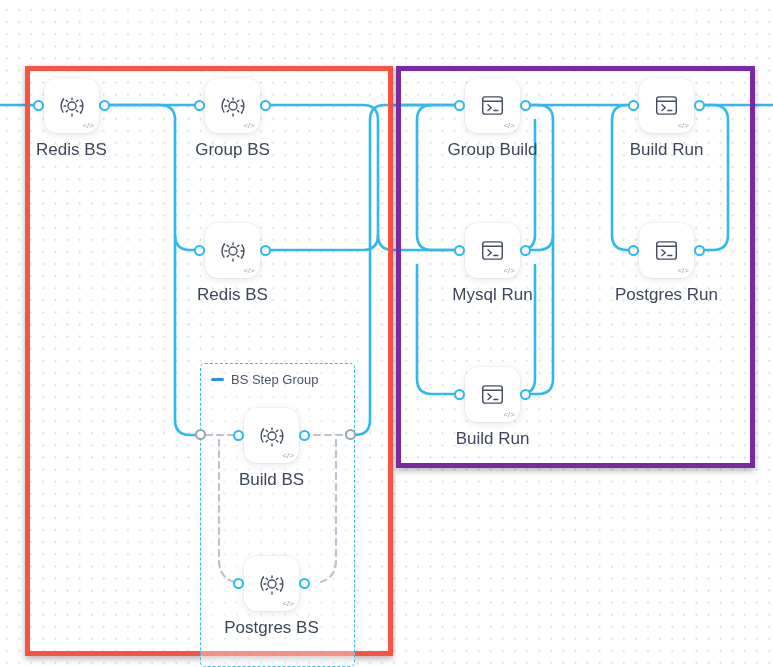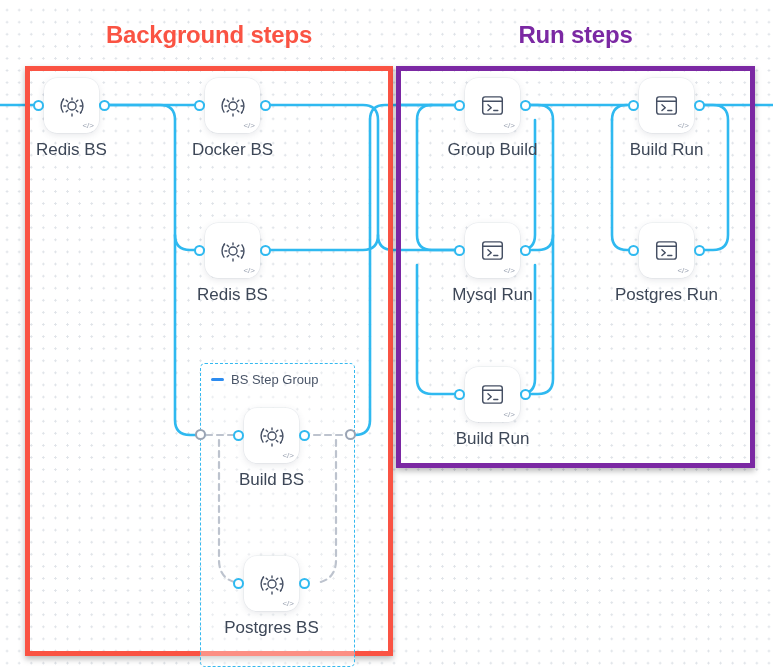--- a/index.html
+++ b/index.html
@@ -124,26 +124,24 @@
     <g stroke="#9aa4b4" stroke-width="2.2" fill="none" stroke-linecap="round" stroke-dasharray="6 5">
       <path d="M206,435 L240,435"></path>
       <path d="M303,435 L350,435"></path>
       <path d="M219,440 L219,560 Q219,580 239,583"></path>
       <path d="M336,440 L336,560 Q336,580 316,583"></path>
     </g>
   </svg>
 
   <div class="region" id="region-background">
     <div class="rbox"></div>
-    <div class="rtitle">Background steps</div>
   </div>
 
   <div class="region" id="region-run">
     <div class="rbox"></div>
-    <div class="rtitle">Run steps</div>
   </div>
 
   <div class="group" id="group-bs">
     <div class="group-header">
       <span class="group-collapse"></span>
       <span>BS Step Group</span>
     </div>
   </div>
 
   <div class="node" style="left:44px;top:78px;">
@@ -178,21 +176,21 @@
         </g>
         <g fill="#454f63">
           <path d="M24.2 22.2l2.4.4-1.4 2z"></path>
           <path d="M7.8 9.8l-2.4-.4 1.4-2z"></path>
         </g>
       </svg>
       <span class="node-code">&lt;/&gt;</span>
     </div>
     <span class="port in"></span>
     <span class="port out"></span>
-    <span class="node-label">Docker BS</span>
+    <span class="node-label">Group BS</span>
   </div>
 
   <div class="node" style="left:205px;top:223px;">
     <div class="node-card">
       <svg width="30" height="30" viewBox="0 0 32 32">
         <g stroke="#454f63" stroke-width="1.5" fill="none" stroke-linecap="round">
           <circle cx="16" cy="16" r="4.3"></circle>
           <path d="M16 9.4v-2 M16 24.6v2 M9.4 16h-2 M24.6 16h2 M11.3 11.3l-1.5-1.5 M20.7 20.7l1.5 1.5 M20.7 11.3l1.5-1.5 M11.3 20.7l-1.5 1.5"></path>
           <path d="M25.6 9.5A11.5 11.5 0 0 1 25 23.4"></path>
           <path d="M6.4 22.5A11.5 11.5 0 0 1 7 8.6"></path>

